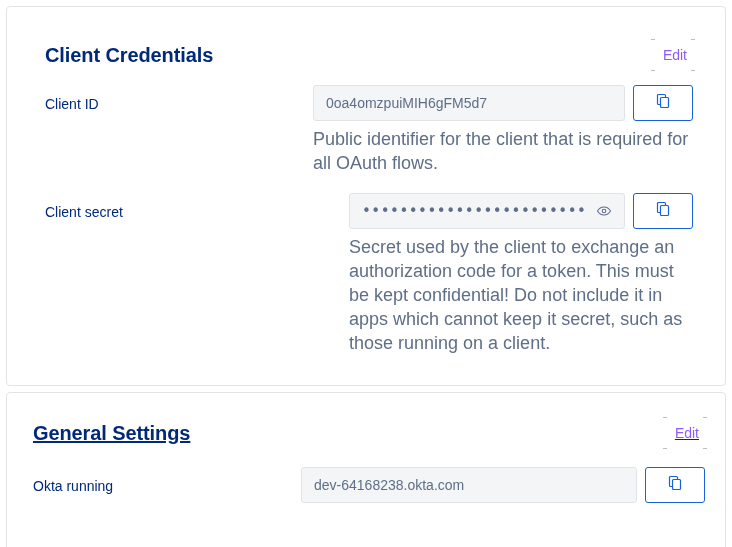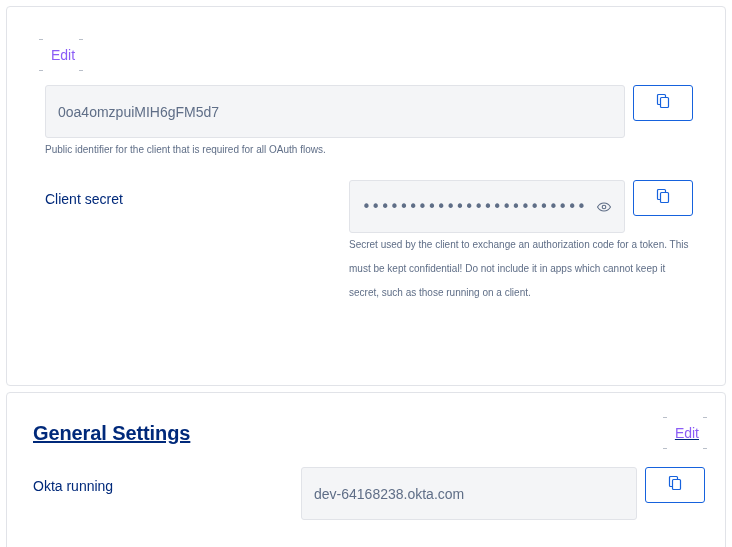--- a/index.html
+++ b/index.html
@@ -98,21 +98,21 @@
 
   .input-group {
     display: flex;
     align-items: stretch;
     gap: 8px;
   }
 
   .readonly-input {
     flex: 1 1 auto;
     min-width: 0;
-    height: 53px;
+    height: 36px;
     box-sizing: border-box;
     background: #f4f5f7;
     border: 1px solid #e1e3e8;
     border-radius: 3px;
     padding: 0 12px;
     font-size: 14px;
     color: #5f6e87;
     line-height: 34px;
     display: flex;
     align-items: center;
@@ -148,46 +148,49 @@
     border-radius: 3px;
     background: #ffffff;
     display: flex;
     align-items: center;
     justify-content: center;
     cursor: pointer;
     color: #1662dd;
   }
 
   .helper {
-    font-size: 10px;
+    font-size: 18px;
     color: #5f6e87;
     line-height: 24px;
+    margin-top: 6px;
     max-width: 380px;
   }
 
   .card-one { height: 380px; }
   .card-two { height: 160px; }
 
   .card-two .card-header { padding-top: 28px; padding-left: 26px; padding-right: 20px; text-decoration: underline; }
   .card-two .form-rows { padding: 22px 20px 0 26px; }
   .card-two .row-label { width: 268px; flex: 0 0 268px; }
 </style>
 </head>
 <body>
 
 <div class="page">
 
   <section class="card card-one">
     <div class="card-header">
+      <h2 class="card-title">Client Credentials</h2>
       <span class="edit-link">Edit</span>
     </div>
 
     <div class="form-rows">
 
       <div class="row">
+        <div class="row-label">Client ID</div>
         <div class="row-field">
           <div class="input-group">
             <div class="readonly-input">0oa4omzpuiMIH6gFM5d7</div>
             <div class="copy-btn">
               <span>
                 <svg width="16" height="16" viewBox="0 0 16 16" fill="none" xmlns="http://www.w3.org/2000/svg">
                   <rect x="2.5" y="1.5" width="8" height="10" rx="1" stroke="#1662dd" stroke-width="1.2"></rect>
                   <rect x="5.5" y="4.5" width="8" height="10" rx="1" fill="#ffffff" stroke="#1662dd" stroke-width="1.2"></rect>
                 </svg>
               </span>

